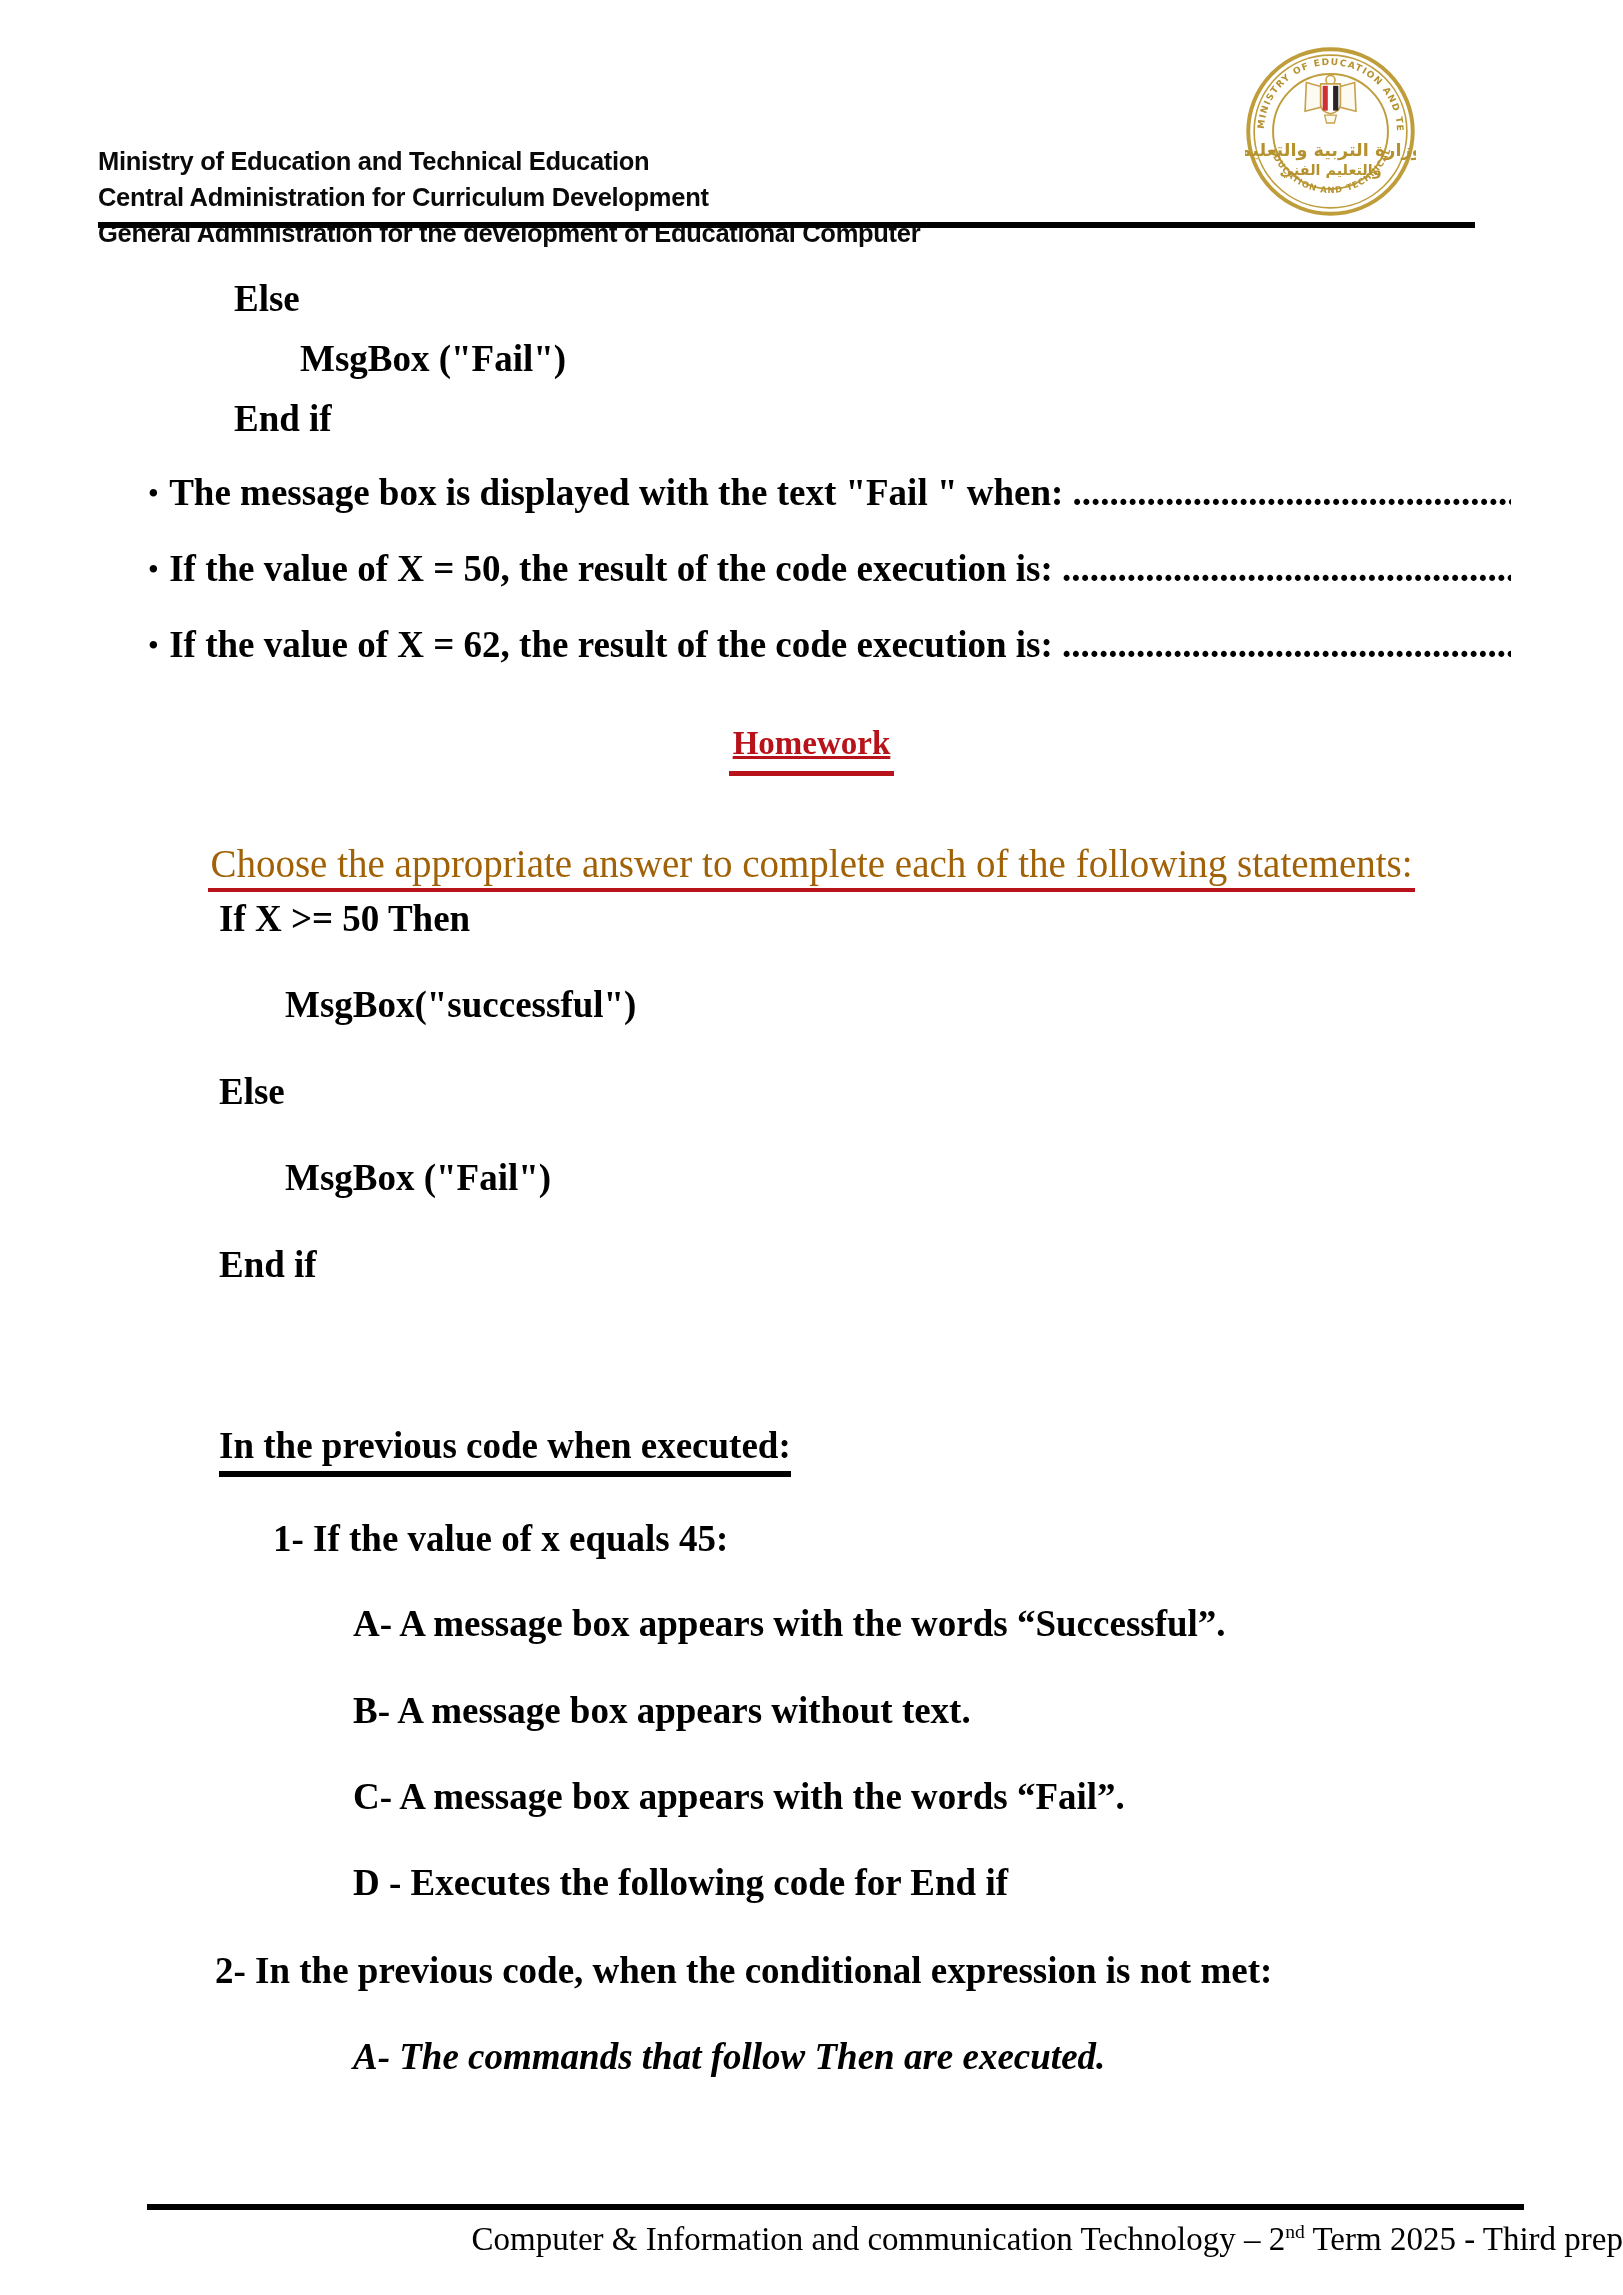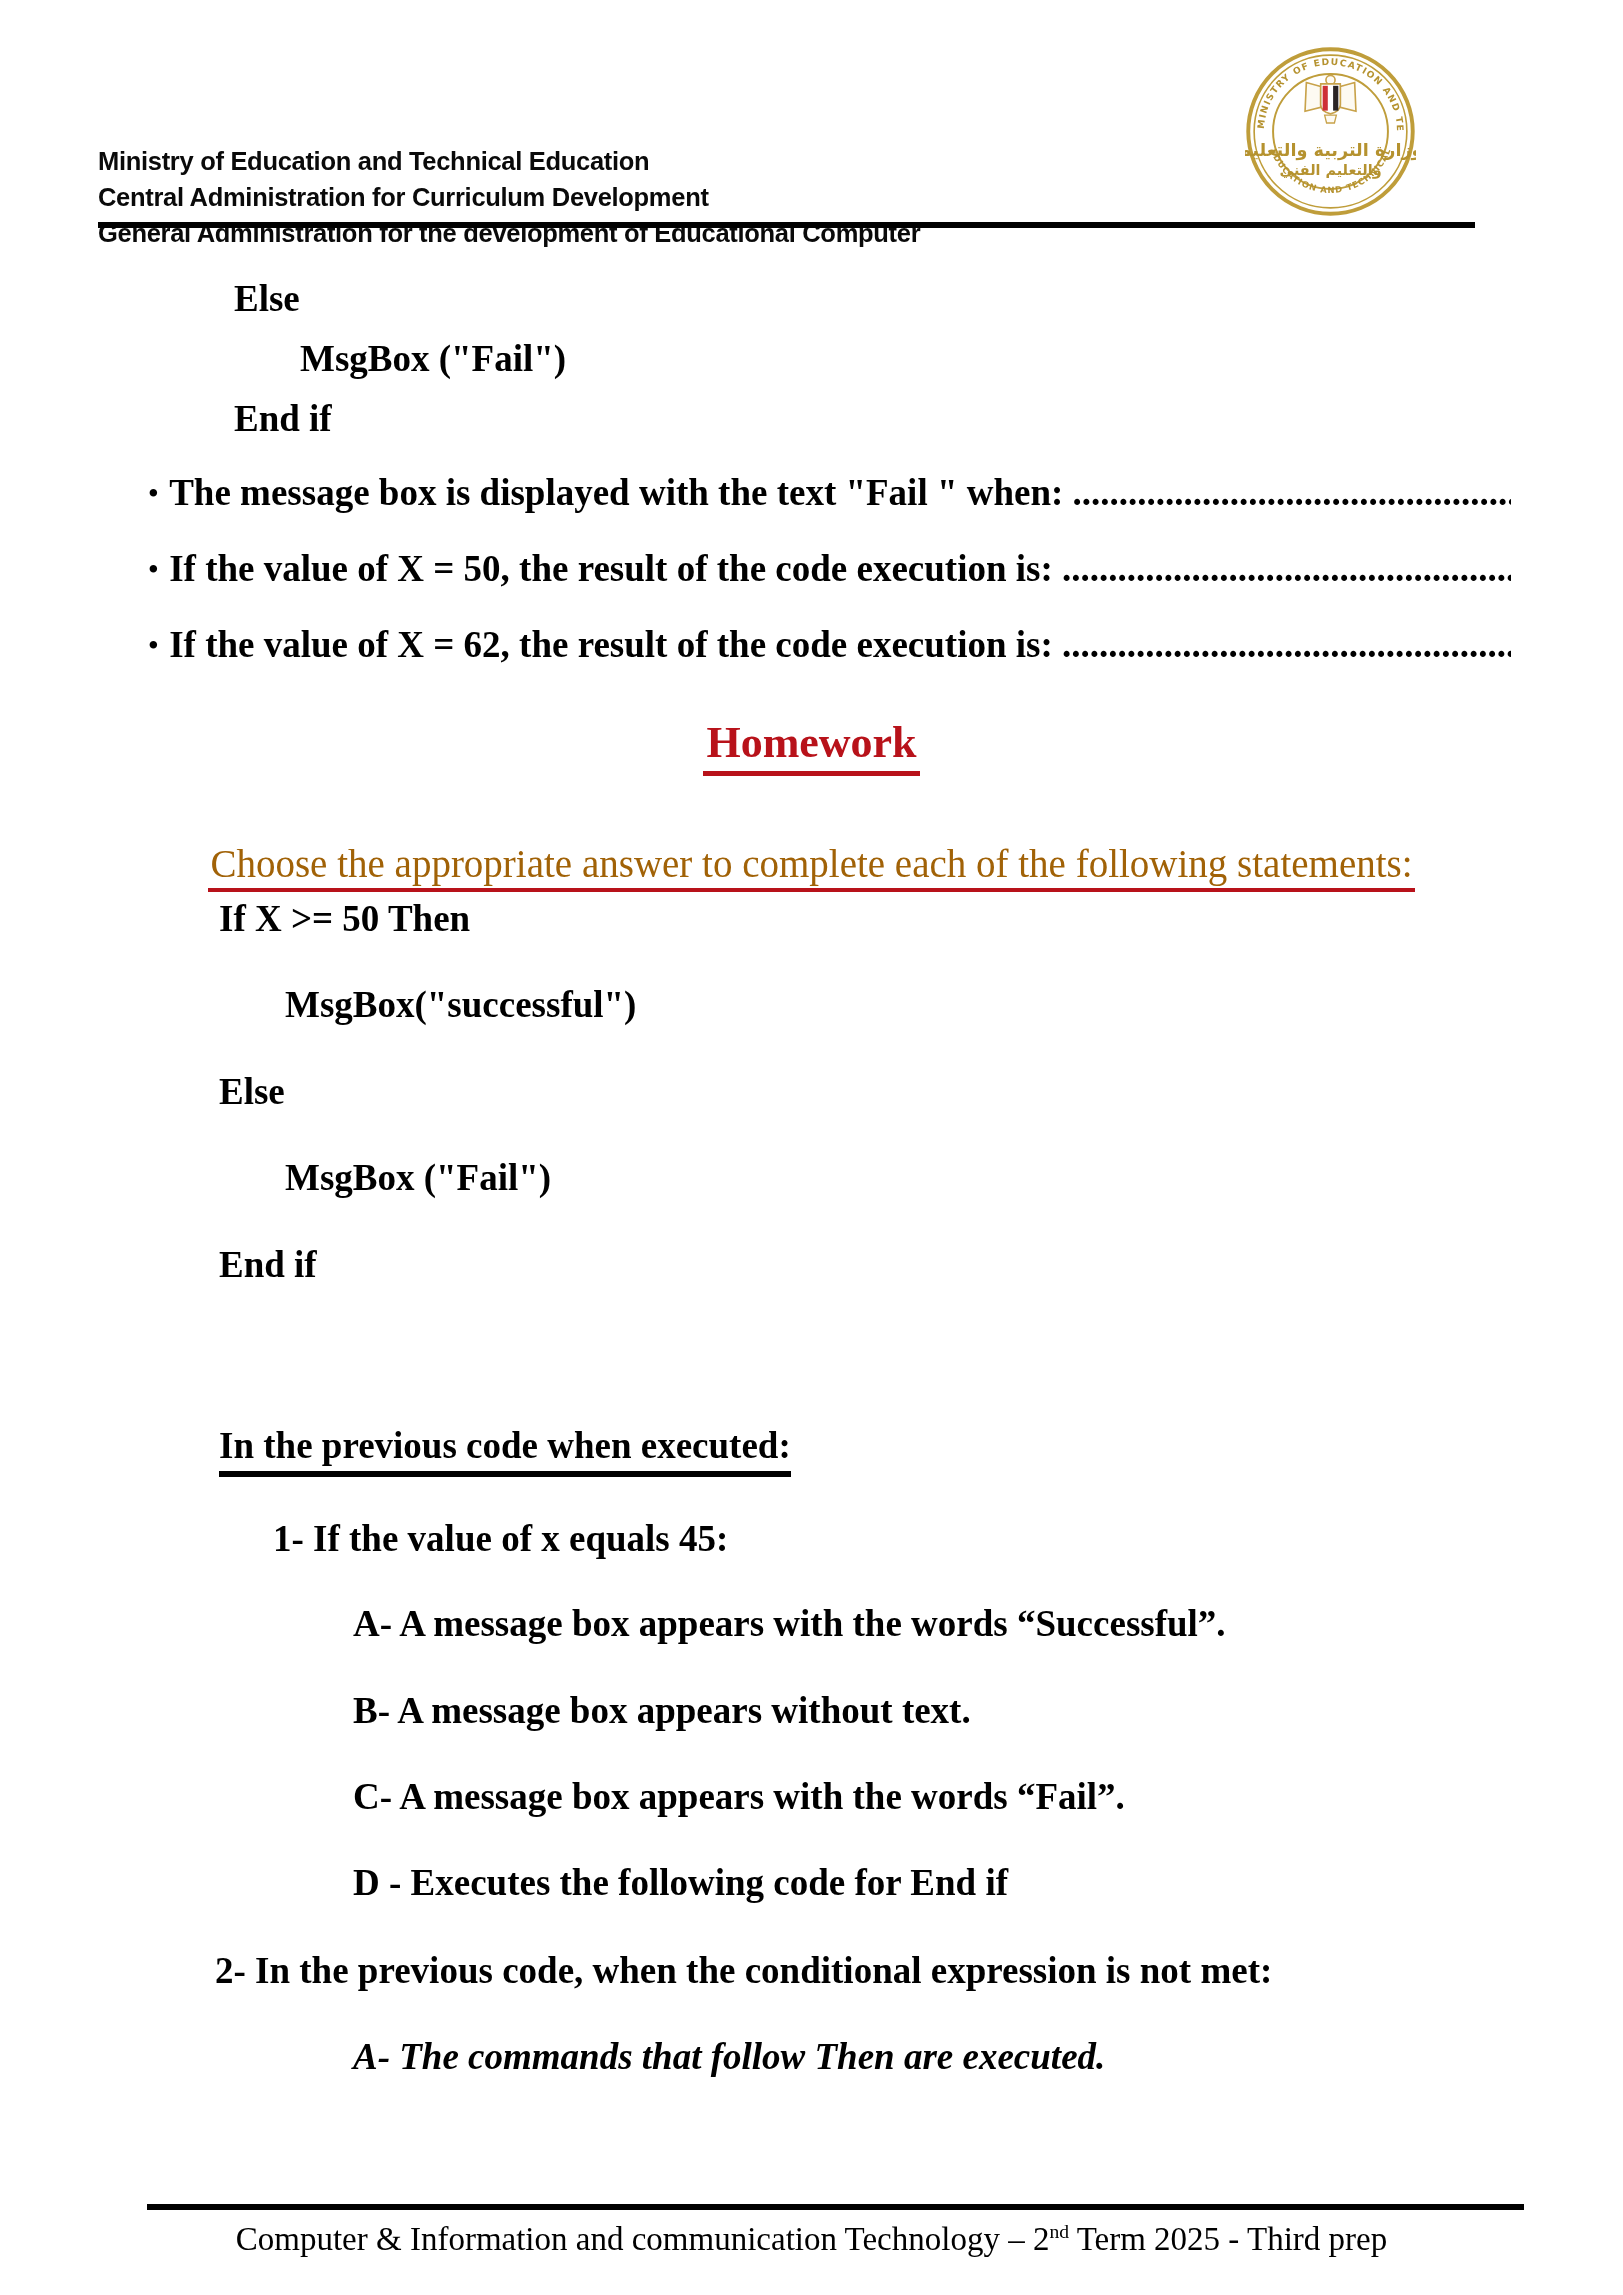--- a/index.html
+++ b/index.html
@@ -8,21 +8,21 @@
     font-family:"Liberation Serif", serif;color:#000;overflow:hidden;
   }
   .abs{position:absolute;white-space:nowrap;}
   .sans{font-family:"Liberation Sans", sans-serif;margin-top:48px;}
   .hdr-line{font-weight:700;font-size:25.5px;line-height:29px;letter-spacing:-0.3px;color:#0a0a0a;}
   .rule{position:absolute;background:#000;}
   .code-line{font-weight:700;font-size:37px;line-height:39px;}
   .bullet-line{font-weight:700;font-size:37px;line-height:41px;width:1364px;overflow:hidden;}
   .bullet-glyph{display:inline-block;transform:scale(.75);transform-origin:center;margin-right:9.2px;}
   .center-band{position:absolute;left:0;width:1623px;text-align:center;}
-  .hw-title{display:inline-block;font-weight:700;font-size:44px;line-height:46px;padding:0 3.9px 5.2px 3.9px;}
+  .hw-title{display:inline-block;font-weight:700;font-size:33px;line-height:46px;padding:0 3.9px 5.2px 3.9px;text-decoration:underline;}
   .hw-subtitle{display:inline-block;font-weight:400;font-size:39px;line-height:43px;padding:0 2.6px 3.3px 2.6px;}
   .section-heading{display:inline-block;font-weight:700;font-size:37px;line-height:41px;padding-bottom:4.6px;border-bottom:6.5px solid #000;}
   .q-label{font-weight:700;font-size:37px;line-height:41px;}
   .opt-line{font-weight:700;font-size:37px;line-height:41px;}
   .footer-text{font-weight:400;font-size:33px;line-height:37px;}
   .footer-text sup{font-size:19.6px;line-height:0;}
   svg text{font-family:"DejaVu Sans", sans-serif;}
 </style>
 </head>
 <body>
@@ -92,16 +92,16 @@
 <div class="abs q-label" style="left:273px;top:1518px;">1- If the value of x equals 45:</div>
 <div class="abs opt-line" style="left:353px;top:1603px;">A- A message box appears with the words “Successful”.</div>
 <div class="abs opt-line" style="left:353px;top:1690px;">B- A message box appears without text.</div>
 <div class="abs opt-line" style="left:353px;top:1776px;">C- A message box appears with the words “Fail”.</div>
 <div class="abs opt-line" style="left:353px;top:1862px;">D - Executes the following code for End if</div>
 
 <div class="abs q-label" style="left:215px;top:1950px;">2- In the previous code, when the conditional expression is not met:</div>
 <div class="abs opt-line" style="left:353px;top:2036px;font-style:italic;">A- The commands that follow Then are executed.</div>
 
 <div class="rule" style="left:147px;top:2204px;width:1377px;height:5.9px;"></div>
-<div class="center-band footer-text" style="top:2221px;">
+<div class="center-band footer-text" style="top:2221px;text-align:right;">
   <span>Computer &amp; Information and communication Technology – 2</span><sup>nd</sup><span> Term 2025 - Third prep</span>
 </div>
 
 
 </body></html>

